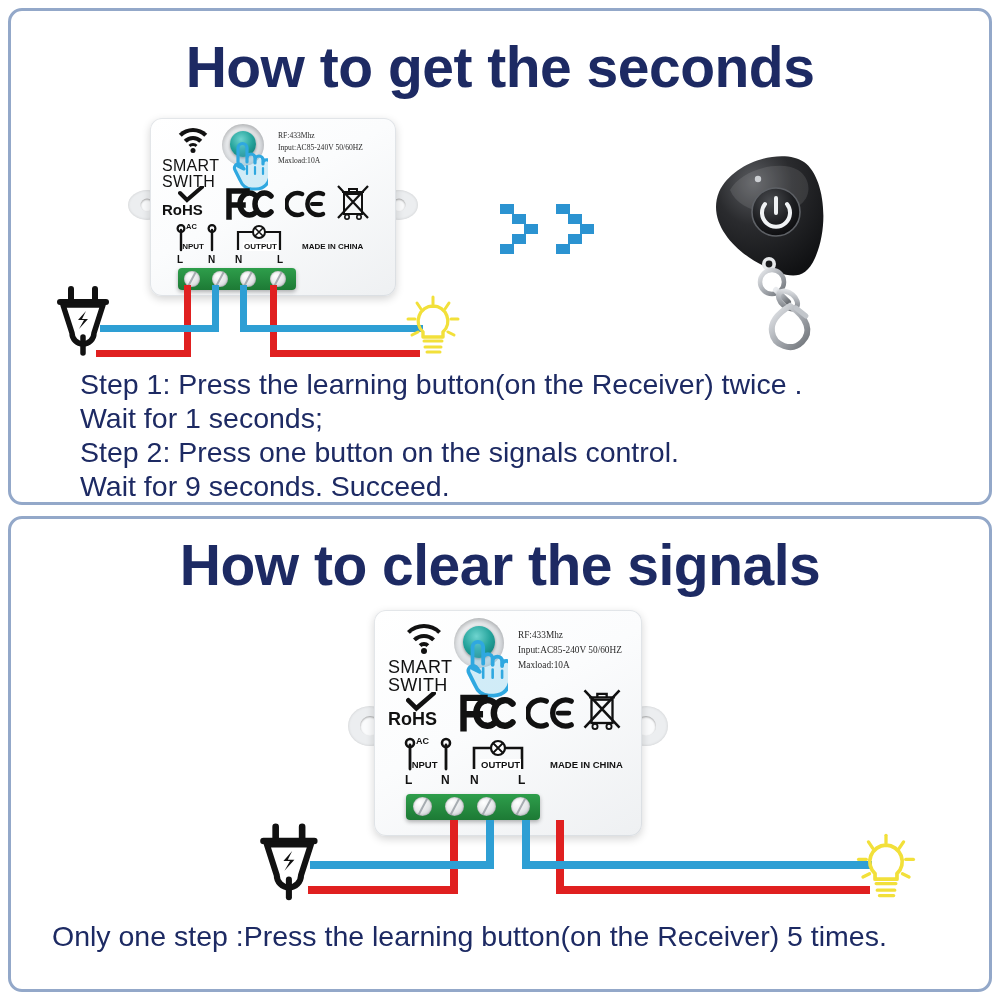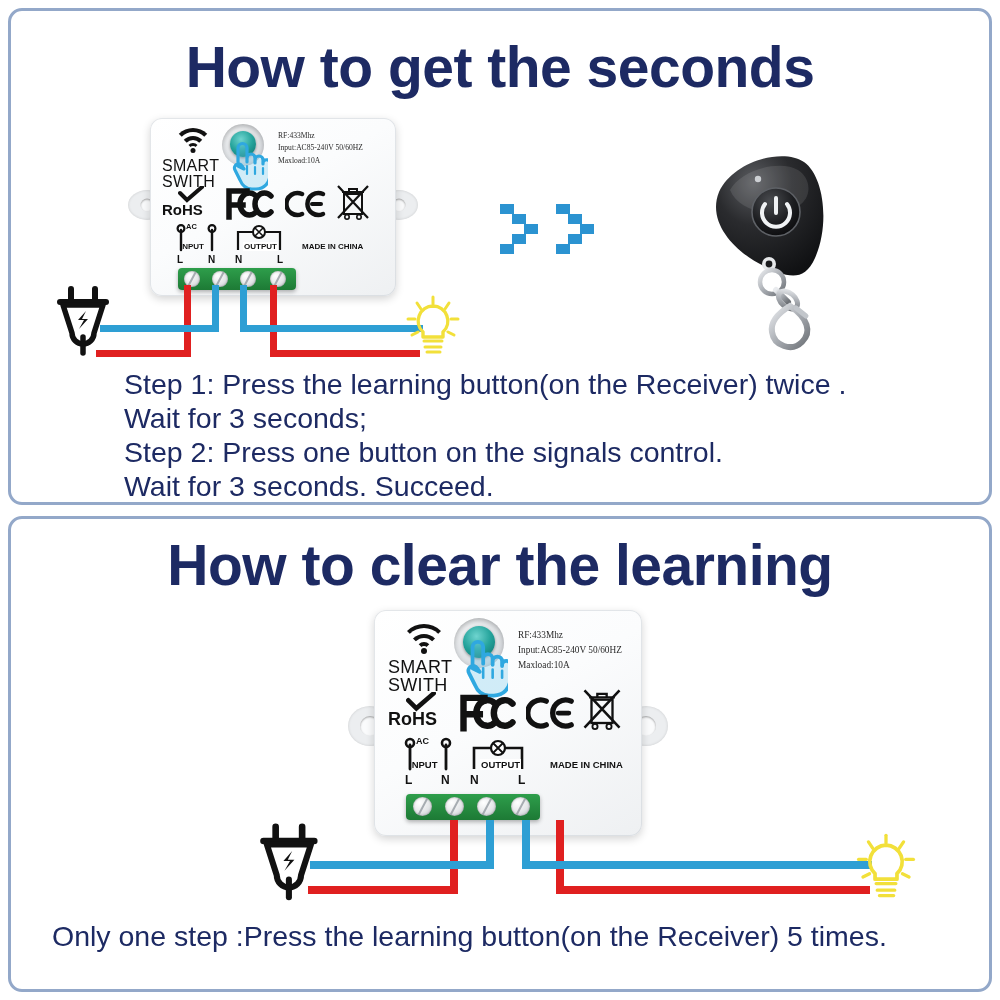--- a/index.html
+++ b/index.html
@@ -37,21 +37,20 @@
   #title-clear { top: 532px; font-size: 57px; }
 
   
   .steps {
     position: absolute;
     color: #1d2a63;
     font-size: 28.5px;
     line-height: 32px;
     font-family: "Liberation Sans", sans-serif;
     white-space: nowrap;
-    margin-left: 44px;
   }
   #steps-get { left: 80px; top: 368px; }
   #steps-get div { margin: 0 0 2px 0; }
 
   #steps-clear {
     position: absolute;
     left: 52px; top: 920px;
     color: #1d2a63;
     font-size: 28.5px;
     white-space: nowrap;
@@ -403,28 +402,28 @@
 
       <path d="M104 144 l12 12" stroke="url(#ring)" stroke-width="6" stroke-linecap="round"></path>
       <ellipse cx="116" cy="154" rx="11" ry="7" transform="rotate(40 116 154)" fill="none" stroke="url(#ring)" stroke-width="5"></ellipse>
       <path d="M118 160 C136 172 140 186 130 196 C120 206 102 200 100 186 C98 174 108 166 118 160 Z" fill="none" stroke="url(#ring)" stroke-width="6"></path>
       <path d="M124 162 l10 8" stroke="#c2c6cb" stroke-width="5" stroke-linecap="round"></path>
     </svg>
   </div>
 
   <div class="steps" id="steps-get">
     <div>Step 1: Press the learning button(on the Receiver) twice .</div>
-    <div>Wait for 3 seconds;</div>
+    <div>Wait for 1 seconds;</div>
     <div>Step 2: Press one button on the signals control.</div>
-    <div>Wait for 3 seconds. Succeed.</div>
+    <div>Wait for 9 seconds. Succeed.</div>
   </div>
 
   <div class="panel" id="panel-clear"></div>
 
-  <div class="title" id="title-clear">How to clear the learning</div>
+  <div class="title" id="title-clear">How to clear the signals</div>
 
   <div class="device" id="dev-bottom" style="left:348px; top:610px; width:320px; height:240px;">
 
     <div class="dev-ear" style="left:0px;   top:96px; width:44px; height:40px;"></div>
     <div class="dev-ear" style="left:276px; top:96px; width:44px; height:40px;"></div>
 
     <div class="dev-body" style="left:26px; top:0px; width:268px; height:226px;">
 
       <div class="wifi" style="left:26px; top:14px; width:48px; height:30px;">
         <span style="top:0px;  width:48px; height:48px; border-width:4.5px;"></span>

